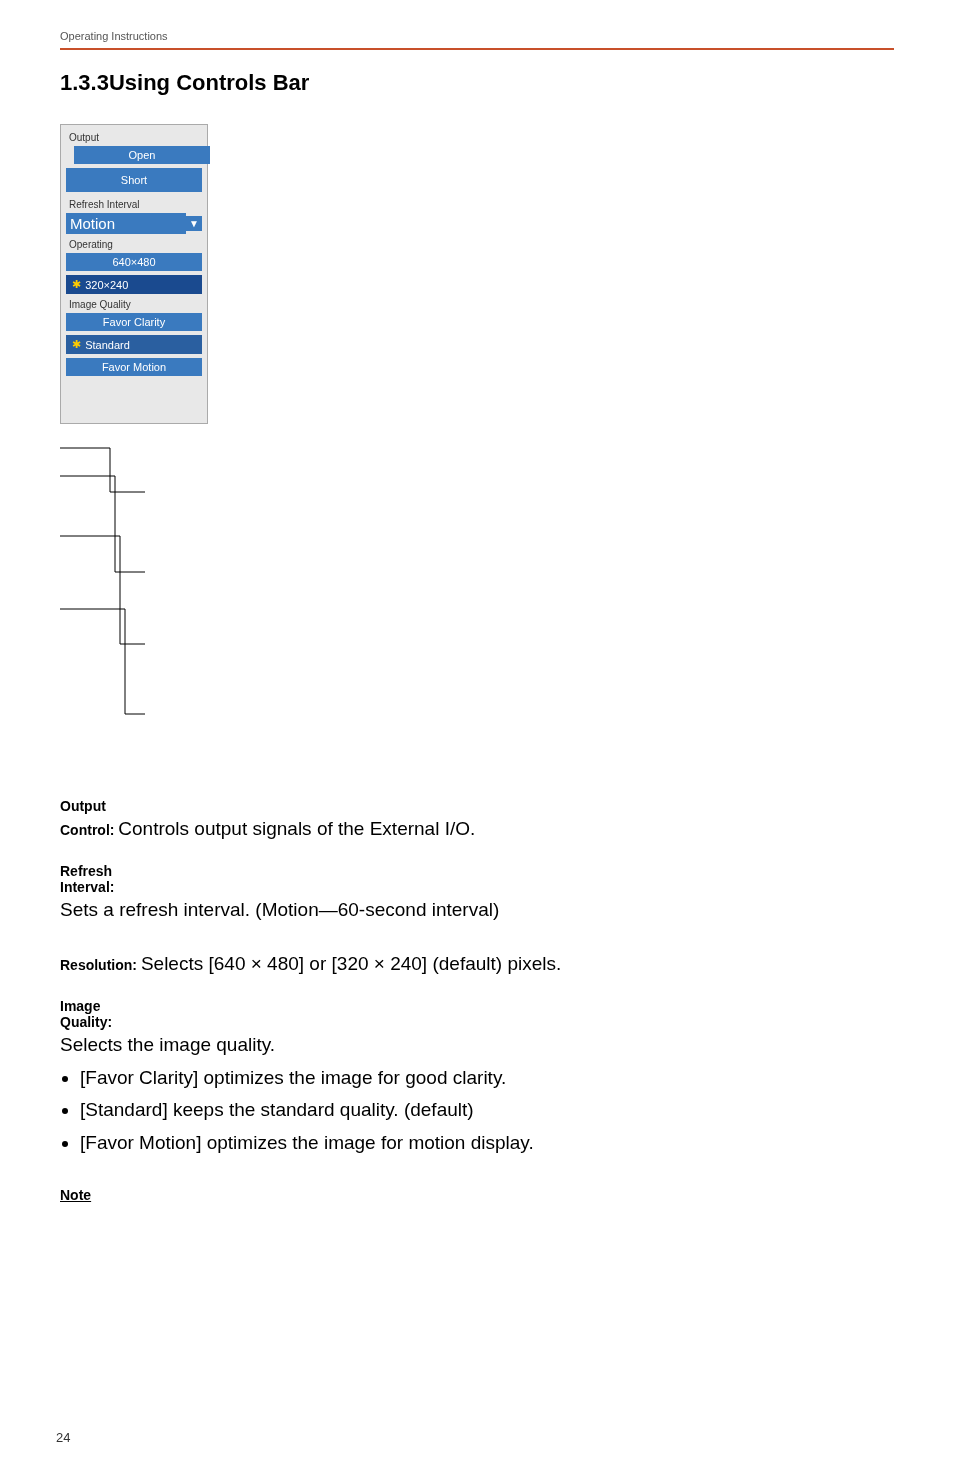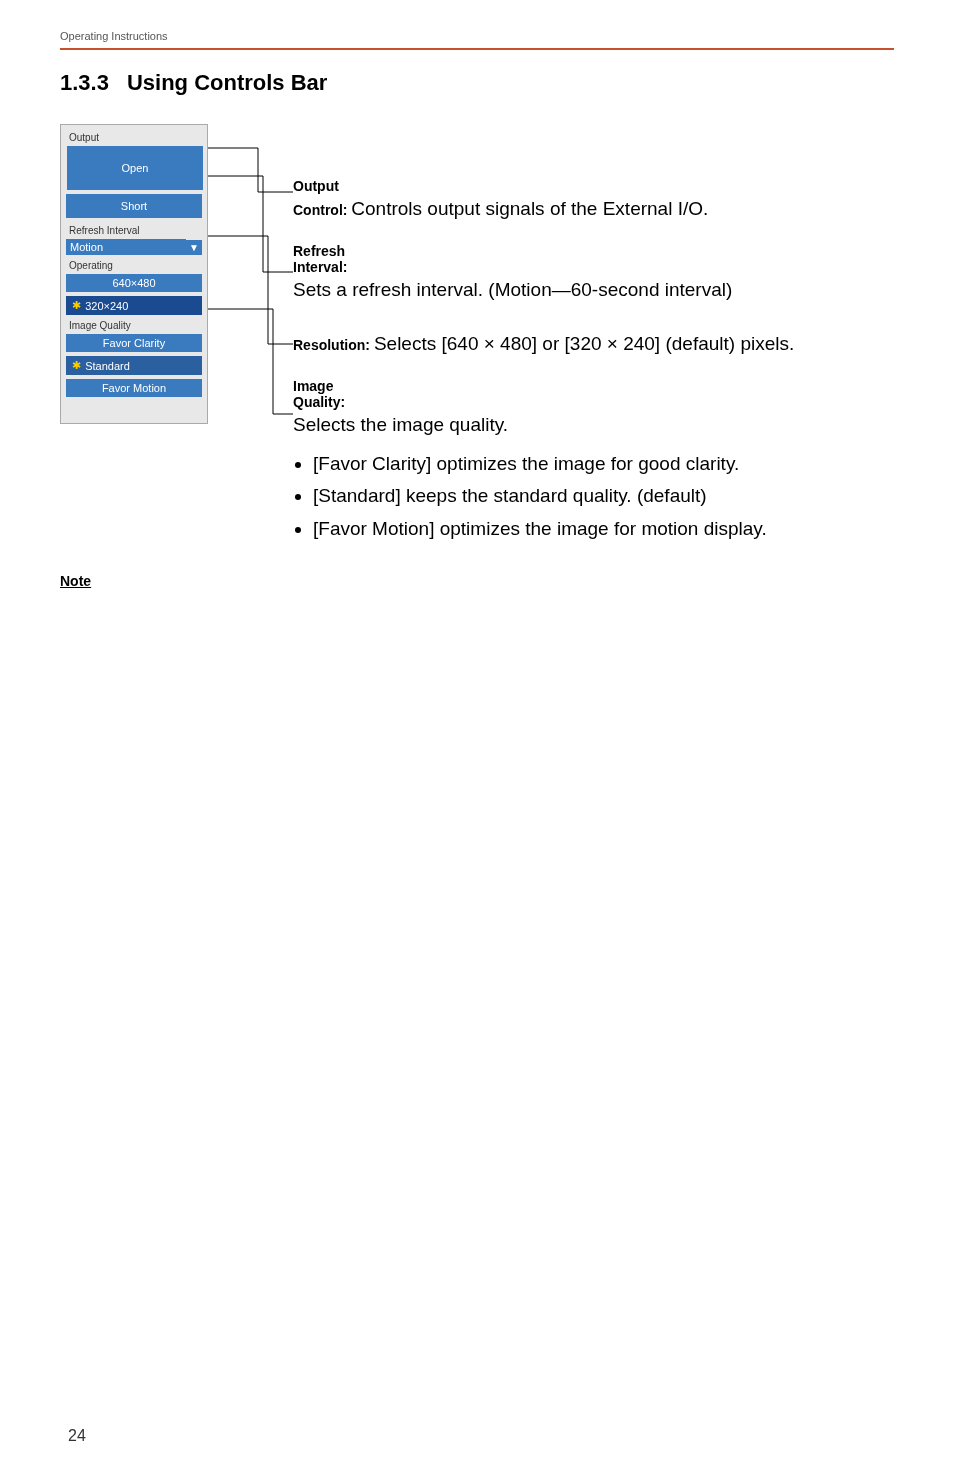--- a/index.html
+++ b/index.html
@@ -30,21 +30,20 @@
     }
 
     .section-title {
       font-size: 22px;
       font-weight: bold;
       margin-bottom: 28px;
       color: #000;
     }
 
     .section-title span.num {
-      margin-right: 18px;
     }
 
     
     .ui-panel {
       width: 148px;
       min-height: 300px;
       background: #e8e8e8;
       border: 1px solid #aaa;
       padding: 6px 5px 10px 5px;
       flex-shrink: 0;
@@ -55,22 +54,22 @@
     .ui-label {
       font-size: 10px;
       color: #333;
       padding: 1px 3px;
     }
 
     .ui-btn-blue {
       background: #3a7abf;
       color: #fff;
       text-align: center;
-      padding: 16px 6px;
-      margin: 2px 1px;
+      padding: 3px 6px;
+      margin: 2px 8px;
       font-size: 11px;
       cursor: pointer;
       border: none;
       width: 100%;
     }
 
     .ui-btn-blue-outline {
       background: #3a7abf;
       color: #fff;
       text-align: center;
@@ -84,21 +83,21 @@
 
     .ui-select-row {
       display: flex;
       align-items: center;
       margin: 2px 0;
     }
 
     .ui-select-box {
       background: #3a7abf;
       color: #fff;
-      font-size: 11px;
+      font-size: 15px;
       padding: 2px 4px;
       flex: 1;
       border: none;
     }
 
     .ui-select-arrow {
       background: #3a7abf;
       color: #fff;
       font-size: 10px;
       padding: 2px 3px;
@@ -179,28 +178,29 @@
       font-size: 14px;
       line-height: 1.6;
       margin-left: 40px;
       max-width: 620px;
     }
 
     
     .page-number {
       position: fixed;
       bottom: 30px;
-      left: 68px;
-      font-size: 16px;
+      left: 56px;
+      font-size: 13px;
       color: #333;
     }
 
     
     .main-block {
       display: flex;
+      flex-direction: column;
       align-items: flex-start;
       position: relative;
     }
 
     .connector-svg {
       flex-shrink: 0;
     }
 
     .right-descriptions {
       flex: 1;
@@ -216,21 +216,21 @@
       font-size: 14px;
     }
 
     .desc-item-text {
       font-size: 19px;
       line-height: 1.55;
     }
 
     .desc-item-text ul {
       margin-left: 20px;
-      margin-top: 9px;
+      margin-top: 3px;
     }
 
     .desc-item-text li {
       margin-bottom: 3px;
     }
   </style>
 </head>
 <body>
 
 <div class="page-wrapper">

